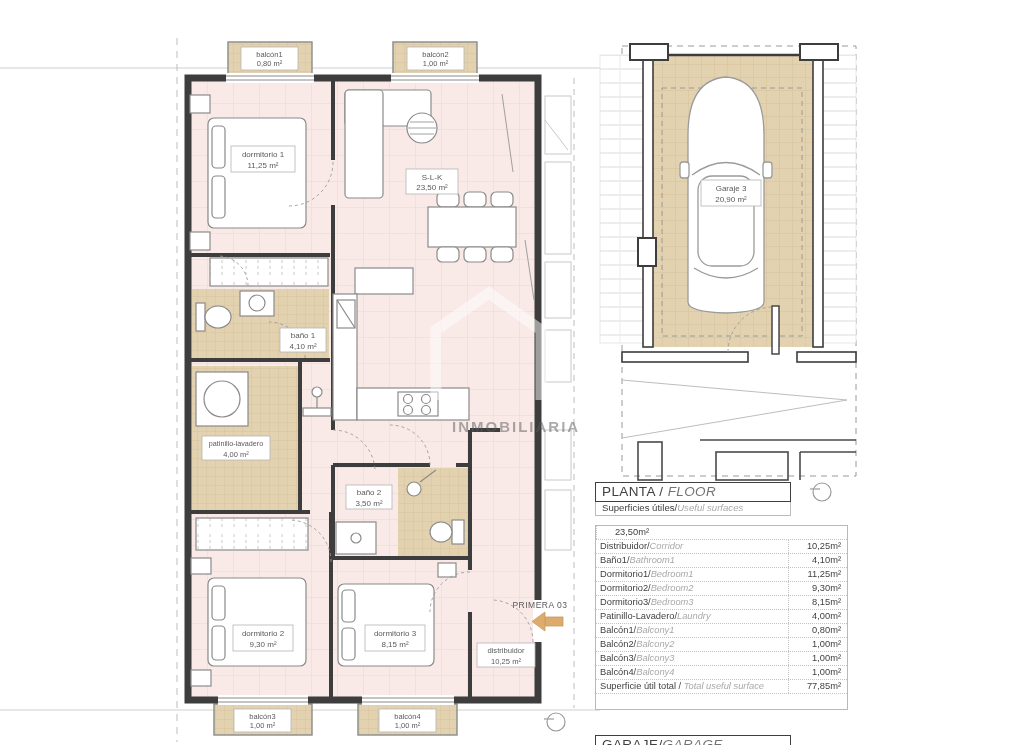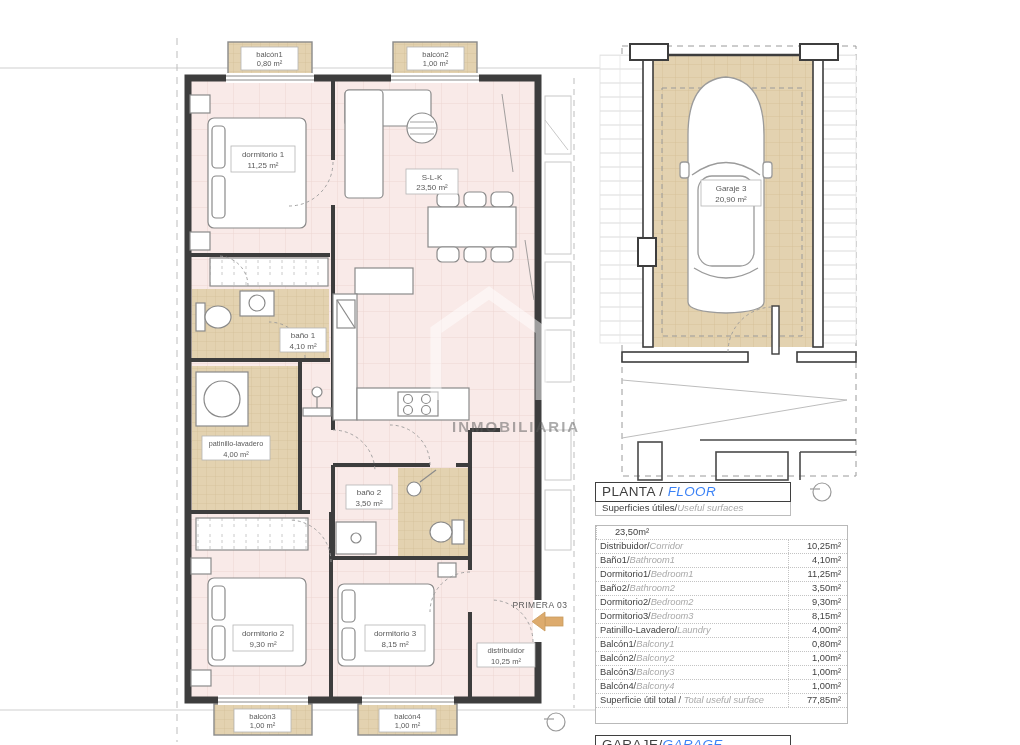--- a/index.html
+++ b/index.html
@@ -6,21 +6,21 @@
   body{width:1020px;height:745px;overflow:hidden;position:relative;
        font-family:"Liberation Sans",sans-serif;}
   #stage{position:absolute;left:0;top:0;width:1020px;height:745px;}
   svg text{font-family:"Liberation Sans",sans-serif;fill:#5a5a5a;}
 
   
   #table-panel{position:absolute;left:595px;top:482px;width:256px;}
   .hdr-box{box-sizing:border-box;width:196px;height:20px;line-height:17px;
            border:1.6px solid #3f3f3f;background:#fff;padding-left:6px;
            font-size:13.5px;color:#3f3f3f;letter-spacing:.4px;}
-  .hdr-en{font-style:italic;color:#3b82f6;}
+  .hdr-en{font-style:italic;color:#737373;}
   .sub-box{box-sizing:border-box;width:196px;height:14px;line-height:12px;
            border:1px solid #bcbcbc;border-top:none;background:#fff;
            padding-left:6px;font-size:9.6px;color:#3f3f3f;}
   .surf-table{box-sizing:border-box;margin-top:9px;width:253px;
               border:1px solid #b9b9b9;background:#fff;padding-bottom:15px;}
   .trow{display:flex;border-bottom:1px dotted #c3c3c3;font-size:9.3px;
         color:#3f3f3f;align-items:stretch;}
   .tname{flex:1;padding:1px 2px 1px 4px;line-height:11px;}
   .tval{width:52px;border-left:1px dotted #c3c3c3;text-align:center;
         padding:1px 6px 1px 0;line-height:11px;color:#3f3f3f;}
@@ -341,24 +341,20 @@
     </div>
     <div class="trow">
       <div class="tname"><span class="es">Baño1/</span><span class="en">Bathroom1</span></div>
       <div class="tval">4,10m²</div>
     </div>
     <div class="trow">
       <div class="tname"><span class="es">Dormitorio1/</span><span class="en">Bedroom1</span></div>
       <div class="tval">11,25m²</div>
     </div>
     <div class="trow">
-      <div class="tname"><span class="es">Baño2/</span><span class="en">Bathroom2</span></div>
-      <div class="tval">3,50m²</div>
-    </div>
-    <div class="trow">
       <div class="tname"><span class="es">Dormitorio2/</span><span class="en">Bedroom2</span></div>
       <div class="tval">9,30m²</div>
     </div>
     <div class="trow">
       <div class="tname"><span class="es">Dormitorio3/</span><span class="en">Bedroom3</span></div>
       <div class="tval">8,15m²</div>
     </div>
     <div class="trow">
       <div class="tname"><span class="es">Patinillo-Lavadero/</span><span class="en">Laundry</span></div>
       <div class="tval">4,00m²</div>

